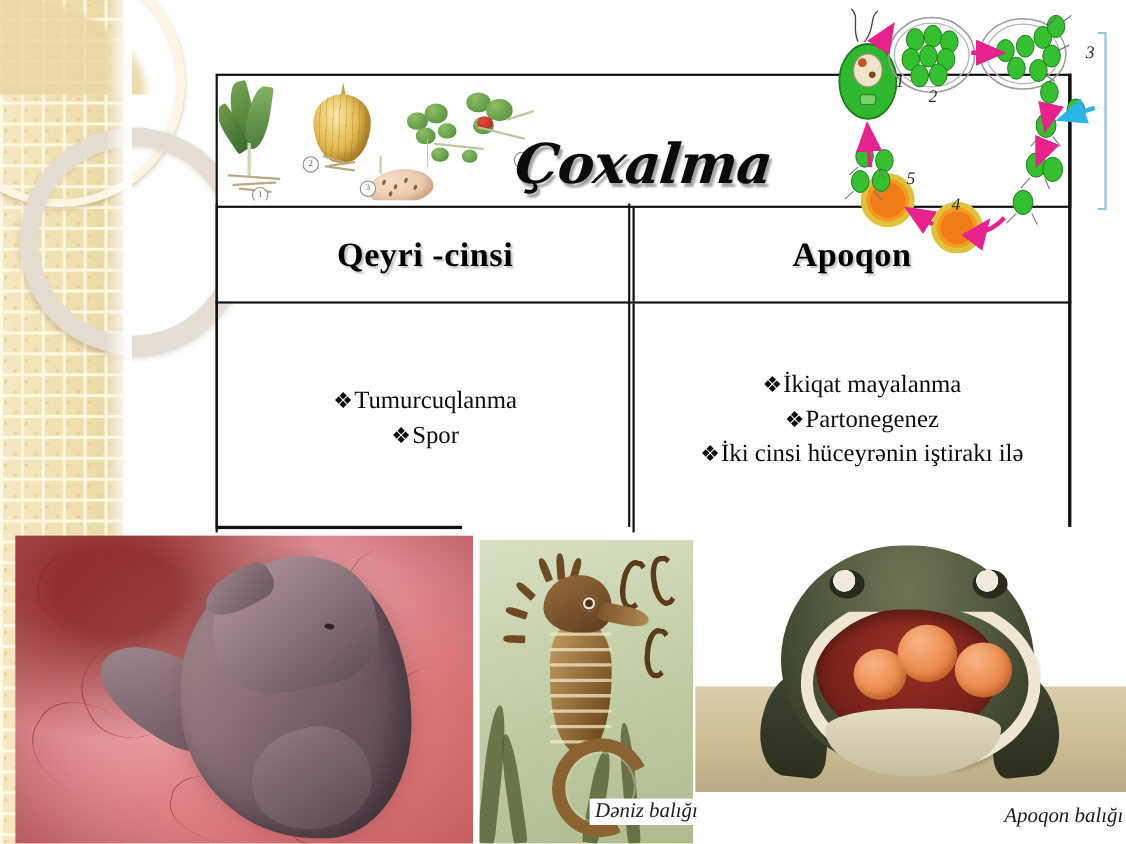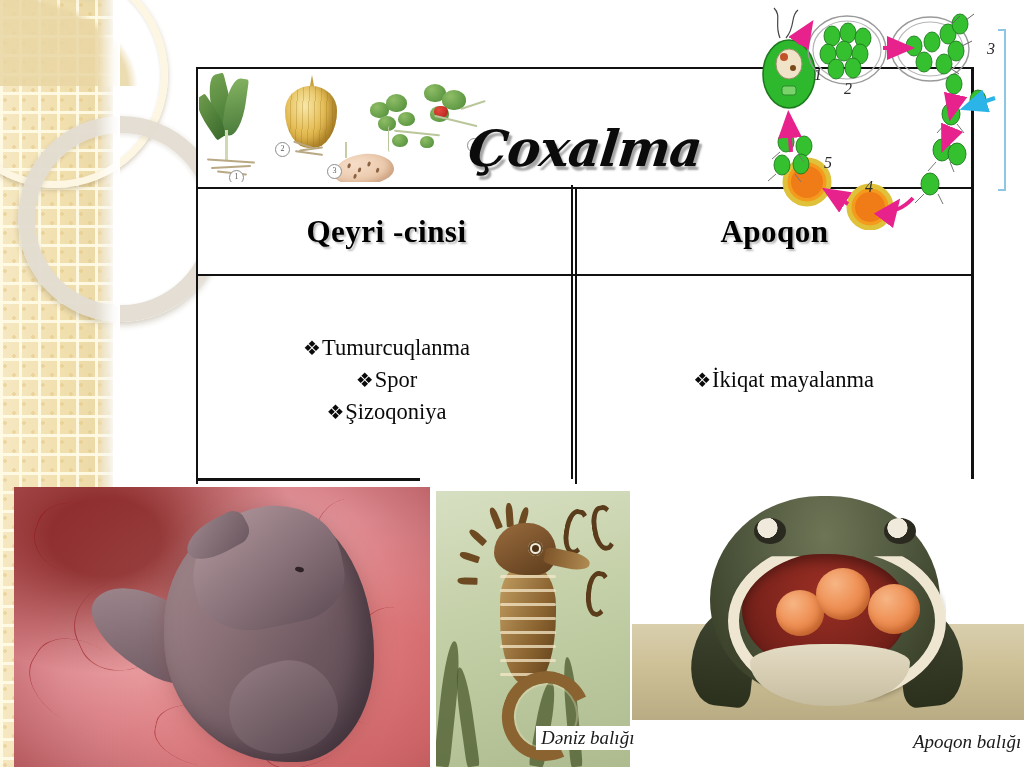--- a/index.html
+++ b/index.html
@@ -296,26 +296,27 @@
       <div class="cell right">
         <span class="head-text">Apoqon</span>
       </div>
     </div>
 
     <div class="tbl-row-body">
       <div class="cell">
         <ul class="list">
           <li><span class="bullet">❖</span><span>Tumurcuqlanma</span></li>
           <li><span class="bullet">❖</span><span>Spor</span></li>
-          <li><span class="bullet">❖</span><span>Şizoqoniya</span></li>
         </ul>
       </div>
       <div class="cell rightb">
         <ul class="list">
           <li><span class="bullet">❖</span><span>İkiqat mayalanma</span></li>
+          <li><span class="bullet">❖</span><span>Partonegenez</span></li>
+          <li class="wrap"><span class="bullet">❖</span><span>İki cinsi hüceyrənin iştirakı ilə</span></li>
         </ul>
       </div>
     </div>
   </div>
 
   <div class="tbl-vert-left"></div>
   <div class="tbl-vert-mid"></div>
   <div class="tbl-vert-right"></div>
   <div class="tbl-bottom-left"></div>
 

